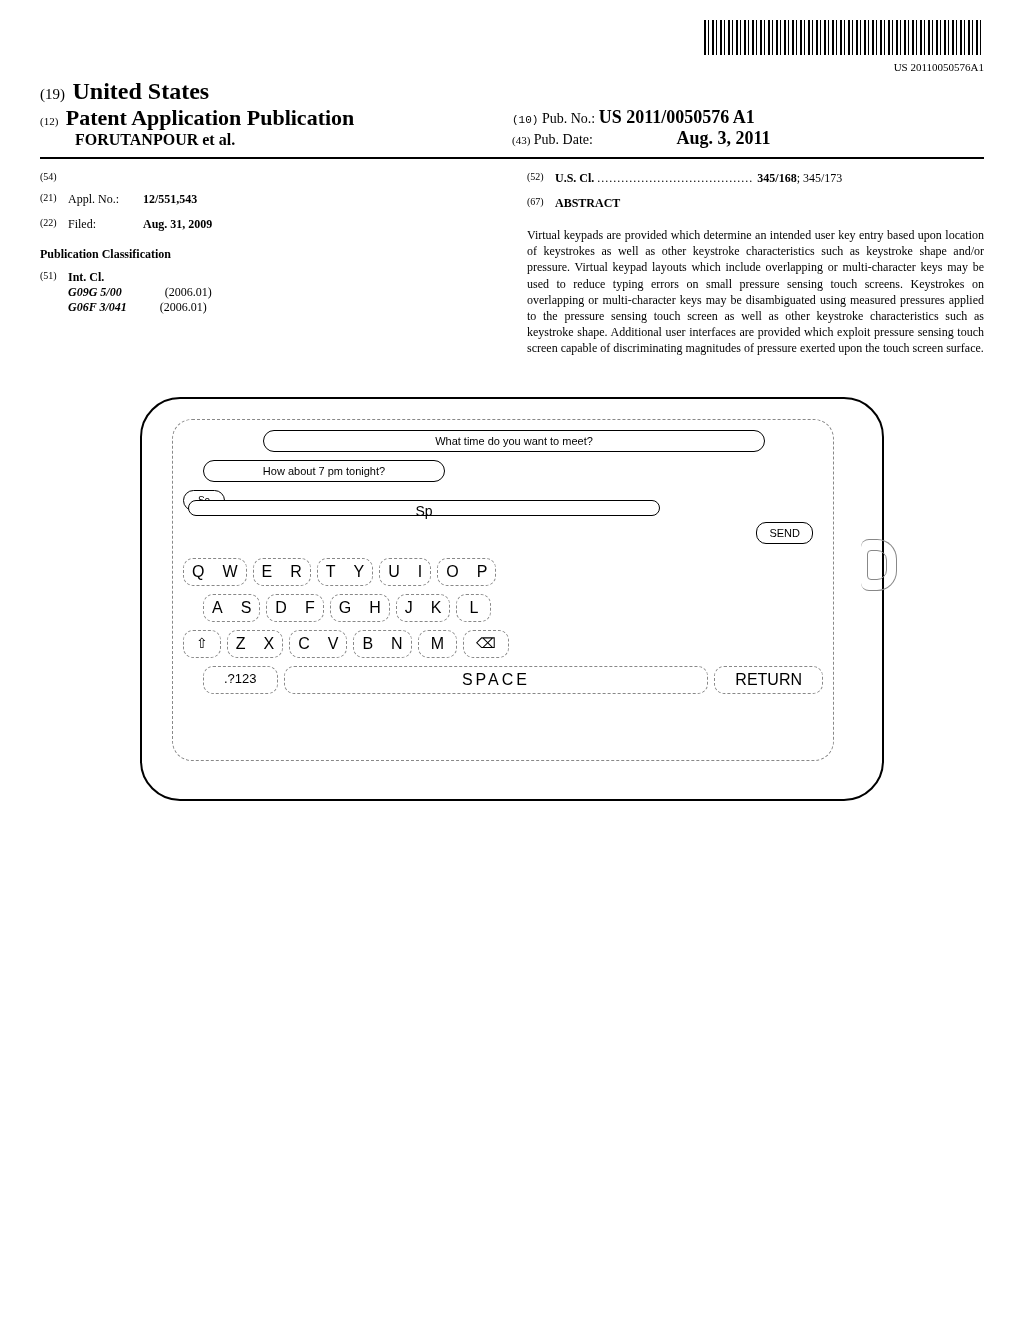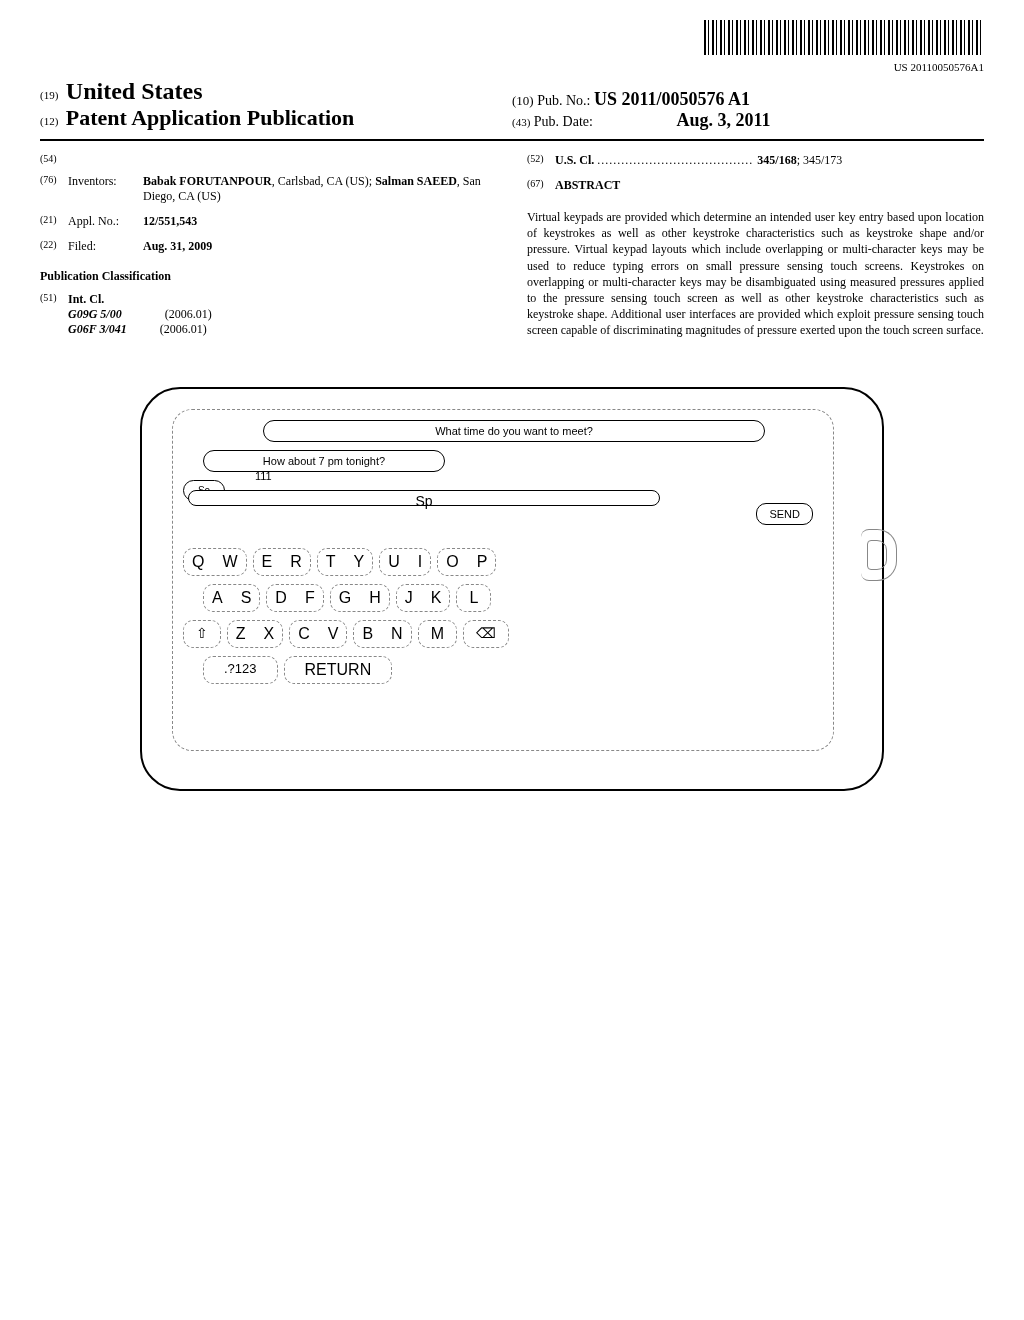--- a/index.html
+++ b/index.html
@@ -36,21 +36,21 @@
       padding-bottom: 8px;
       margin-bottom: 12px;
     }
     .header-left {
       flex: 1;
     }
     .country-line {
       font-size: 14px;
     }
     .country-line .num {
-      font-size: 11px;
+      font-size: 15px;
     }
     .country-line .country {
       font-size: 24px;
       font-weight: bold;
       margin-left: 4px;
     }
     .pub-type {
       font-size: 14px;
     }
     .pub-type .num {
@@ -67,21 +67,22 @@
       margin-left: 35px;
     }
     .header-right {
       text-align: left;
       flex: 1;
     }
     .pub-no {
       font-size: 14px;
     }
     .pub-no .num {
-      font-size: 13px;
+      font-size: 11px;
+      font-family: Liberation Mono, monospace;
     }
     .pub-no .val {
       font-size: 18px;
       font-weight: bold;
     }
     .pub-date {
       font-size: 14px;
     }
     .pub-date .num {
       font-size: 11px;
@@ -191,21 +192,21 @@
       left: 5px;
       top: 70px;
       width: 450px;
       height: 10px;
       padding: 2px 10px;
       font-size: 14px;
     }
     .send-btn {
       position: absolute;
       right: 10px;
-      top: 83px;
+      top: 92px;
       border: 1px solid #000;
       border-radius: 10px;
       padding: 4px 12px;
       font-size: 11px;
       font-family: Arial, sans-serif;
     }
     .keyboard {
       font-family: Arial, sans-serif;
       font-size: 16px;
     }
@@ -272,46 +273,40 @@
   <div class="header">
     <div class="header-left">
       <div class="country-line">
         <span class="num">(19)</span>
         <span class="country">United States</span>
       </div>
       <div class="pub-type">
         <span class="num">(12)</span>
         <span class="pt">Patent Application Publication</span>
       </div>
+      <div class="authors-line">FORUTANPOUR et al.</div>
     </div>
     <div class="header-right">
       <div class="pub-no">
         <span class="num">(10)</span>
         <span>Pub. No.:</span>
         <span class="val">US 2011/0050576 A1</span>
       </div>
       <div class="pub-date">
         <span class="num">(43)</span>
         <span>Pub. Date:</span>
         <span class="val">Aug. 3, 2011</span>
       </div>
     </div>
   </div>
 
   <div class="content">
     <div class="col">
       <div class="field-row">
         <div class="field-num">(54)</div>
-      </div>
-      <div class="field-row">
-        <div class="field-num">(76)</div>
-        <div class="field-label">Inventors:</div>
-        <div class="field-val">
-          <span class="bold">Babak FORUTANPOUR</span>, Carlsbad, CA (US); <span class="bold">Salman SAEED</span>, San Diego, CA (US)
-        </div>
       </div>
       <div class="field-row">
         <div class="field-num">(21)</div>
         <div class="field-label">Appl. No.:</div>
         <div class="field-val bold">12/551,543</div>
       </div>
       <div class="field-row">
         <div class="field-num">(22)</div>
         <div class="field-label">Filed:</div>
         <div class="field-val bold">Aug. 31, 2009</div>
@@ -422,20 +417,21 @@
                 <span>B</span>
                 <span>N</span>
               </div>
             <div class="key-group single">
                 <span>M</span>
               </div>
             <div class="key-group single bksp-icon">⌫</div>
           </div>
           <div class="key-row" style="margin-left:20px">
             <div class="key-wide" style="font-size:13px">.?123</div>
+            <div class="key-wide" style="flex:1;letter-spacing:3px">SPACE</div>
             <div class="key-wide">RETURN</div>
           </div>
         </div>
       </div>
       <div class="home-btn"></div>
     </div>
   </div>
 </div>
 
 </body></html>

